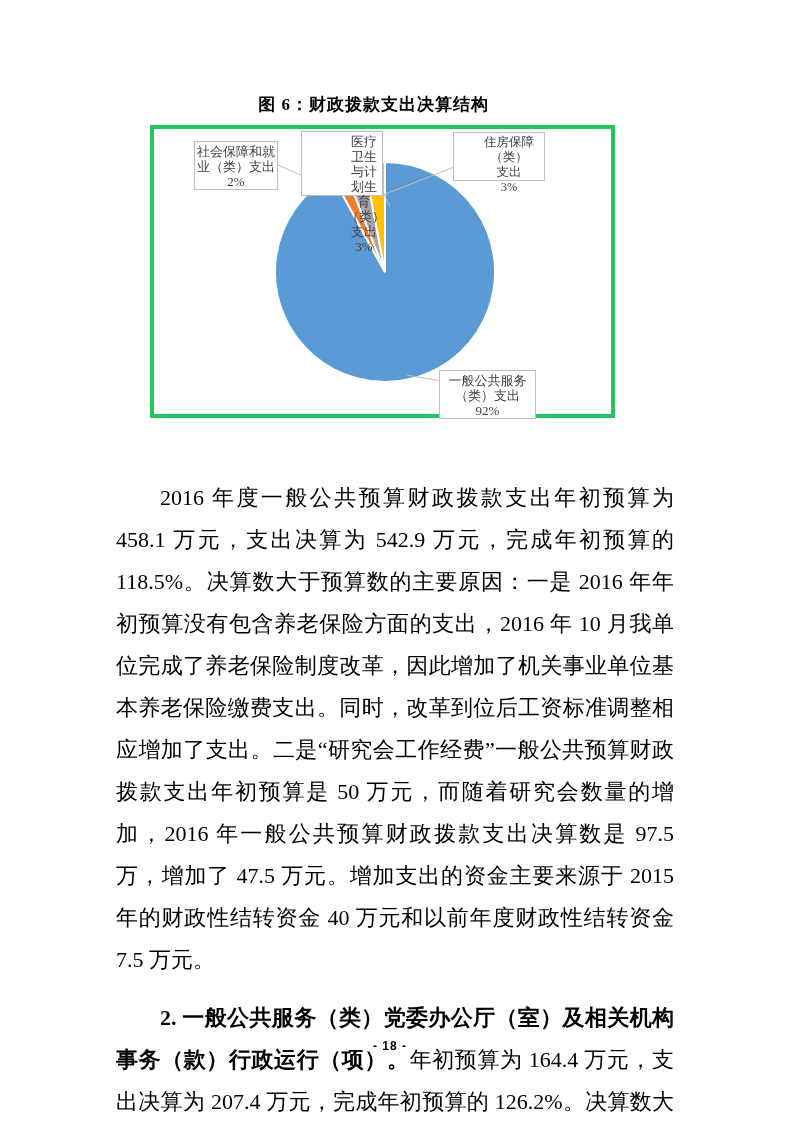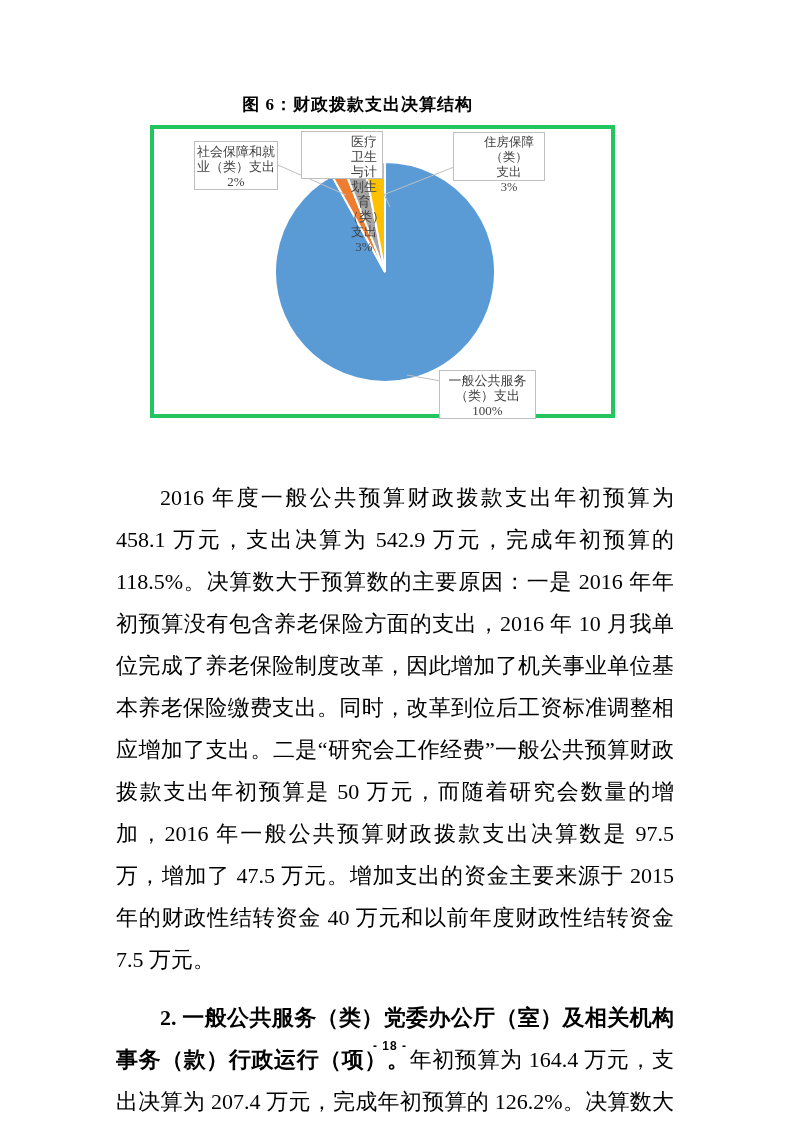--- a/index.html
+++ b/index.html
@@ -7,21 +7,21 @@
     position: relative;
     width: 793px;
     height: 1122px;
     background: #ffffff;
     overflow: hidden;
     font-family: "Liberation Serif", "DejaVu Serif", serif;
     color: #000000;
   }
   .figure-title {
     position: absolute;
-    left: 100px; top: 93px; width: 515px;
+    left: 116px; top: 93px; width: 515px;
     text-align: center;
     font-size: 17px;
     font-weight: bold;
     letter-spacing: 1px;
   }
   .chart-frame {
     position: absolute;
     left: 150px; top: 125px;
     width: 457px; height: 285px;
     border: 4px solid #22c55e;
@@ -33,21 +33,21 @@
     background: #ffffff;
     border: 1px solid #BFBFBF;
     text-align: center;
     font-size: 13px;
     line-height: 15px;
     color: #404040;
     padding: 2px 0;
     box-sizing: border-box;
   }
   .callout-social  { left: 40px;  top: 12px;  width: 84px;  height: 49px; }
-  .callout-medical { left: 147px; top: 2px;   width: 82px;  height: 48px; padding-left: 44px; }
+  .callout-medical { left: 147px; top: 2px;   width: 82px;  height: 65px; padding-left: 44px; }
   .callout-housing { left: 299px; top: 3px;   width: 92px;  height: 49px; font-size: 12.5px; padding-left: 20px; }
   .callout-general { left: 285px; top: 241px; width: 97px;  height: 49px; }
   .section-heading {
     position: absolute;
     left: 100px; top: 417px; width: 590px;
     font-size: 23px;
     font-weight: bold;
     text-indent: 2em;
     letter-spacing: 1px;
   }
@@ -111,21 +111,21 @@
 
     <div class="callout callout-housing">
       <div>住房保障（类）</div>
       <div>支出</div>
       <div>3%</div>
     </div>
 
     <div class="callout callout-general">
       <div>一般公共服务</div>
       <div>（类）支出</div>
-      <div>100%</div>
+      <div>92%</div>
     </div>
   </div>
 
 
   <div class="body-text">
     <p>2016 年度一般公共预算财政拨款支出年初预算为 458.1 万元，支出决算为 542.9 万元，完成年初预算的 118.5%。决算数大于预算数的主要原因：一是 2016 年年初预算没有包含养老保险方面的支出，2016 年 10 月我单位完成了养老保险制度改革，因此增加了机关事业单位基本养老保险缴费支出。同时，改革到位后工资标准调整相应增加了支出。二是“研究会工作经费”一般公共预算财政拨款支出年初预算是 50 万元，而随着研究会数量的增加，2016 年一般公共预算财政拨款支出决算数是 97.5 万，增加了 47.5 万元。增加支出的资金主要来源于 2015 年的财政性结转资金 40 万元和以前年度财政性结转资金 7.5 万元。</p>
     <p><span class="bold-lead">2. 一般公共服务（类）党委办公厅（室）及相关机构事务（款）行政运行（项）。</span><span>年初预算为 164.4 万元，支出决算为 207.4 万元，完成年初预算的 126.2%。决算数大于预算数的主要原因：</span></p>
   </div>
 
   <div class="page-footer">- 18 -</div>

